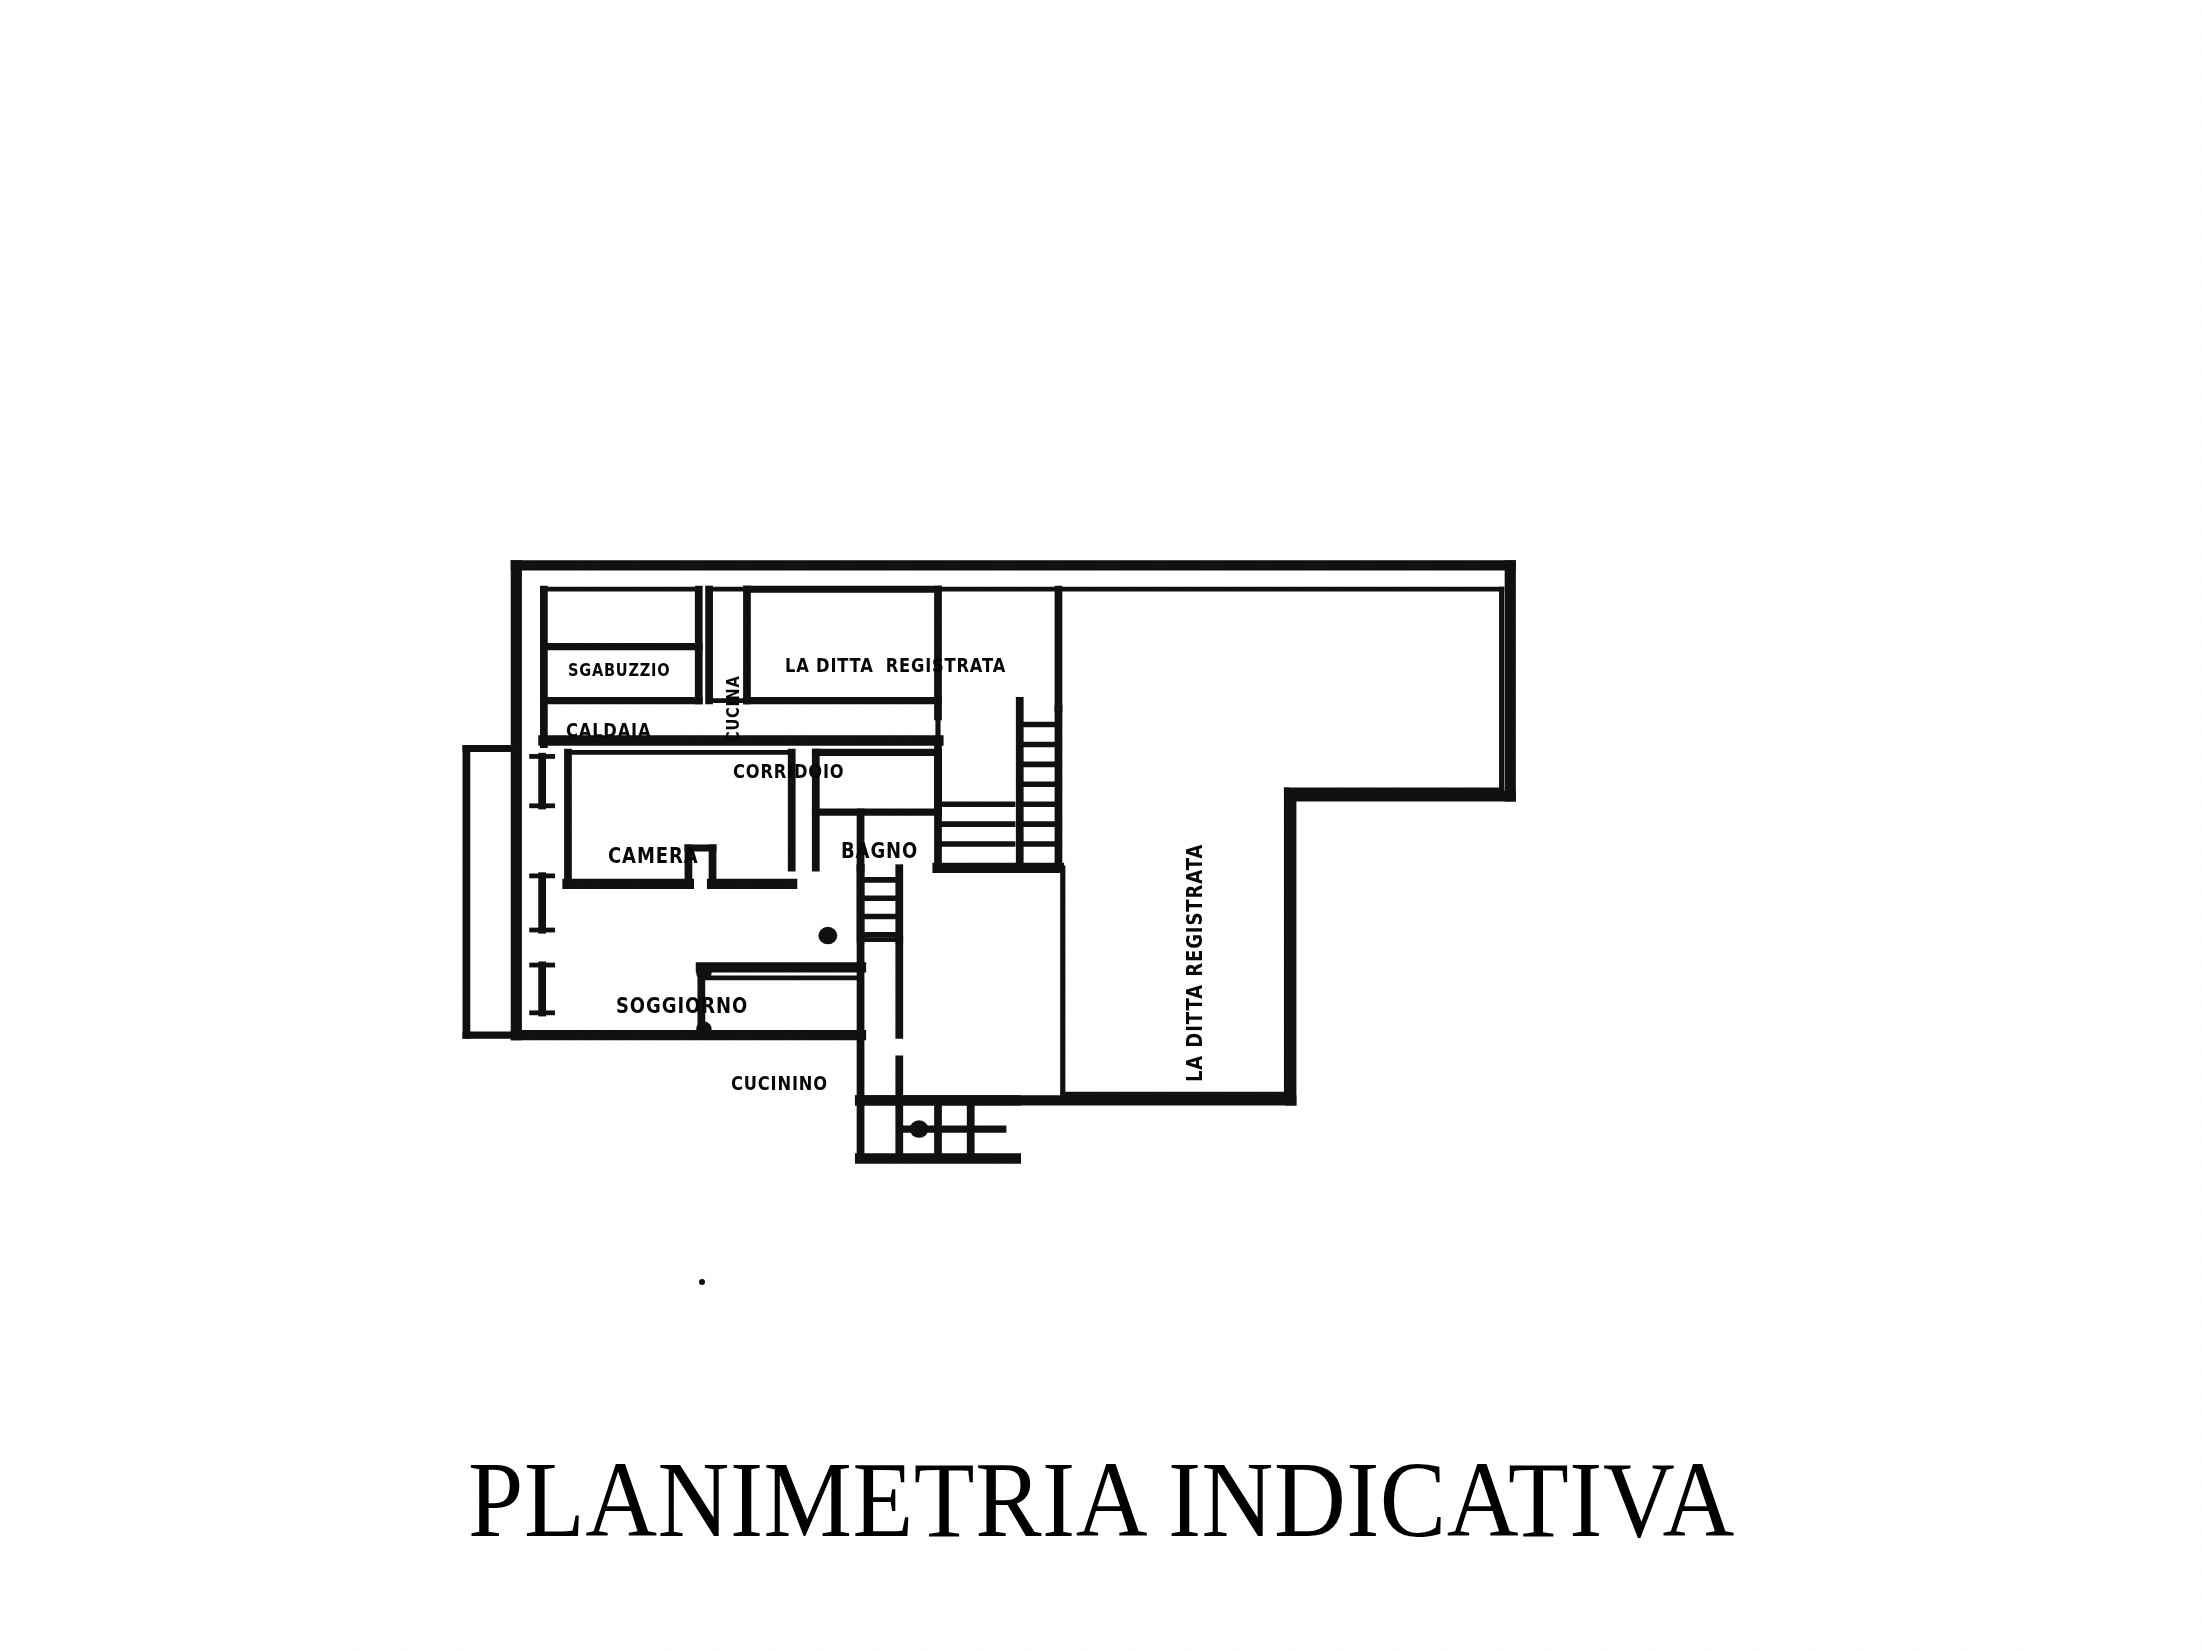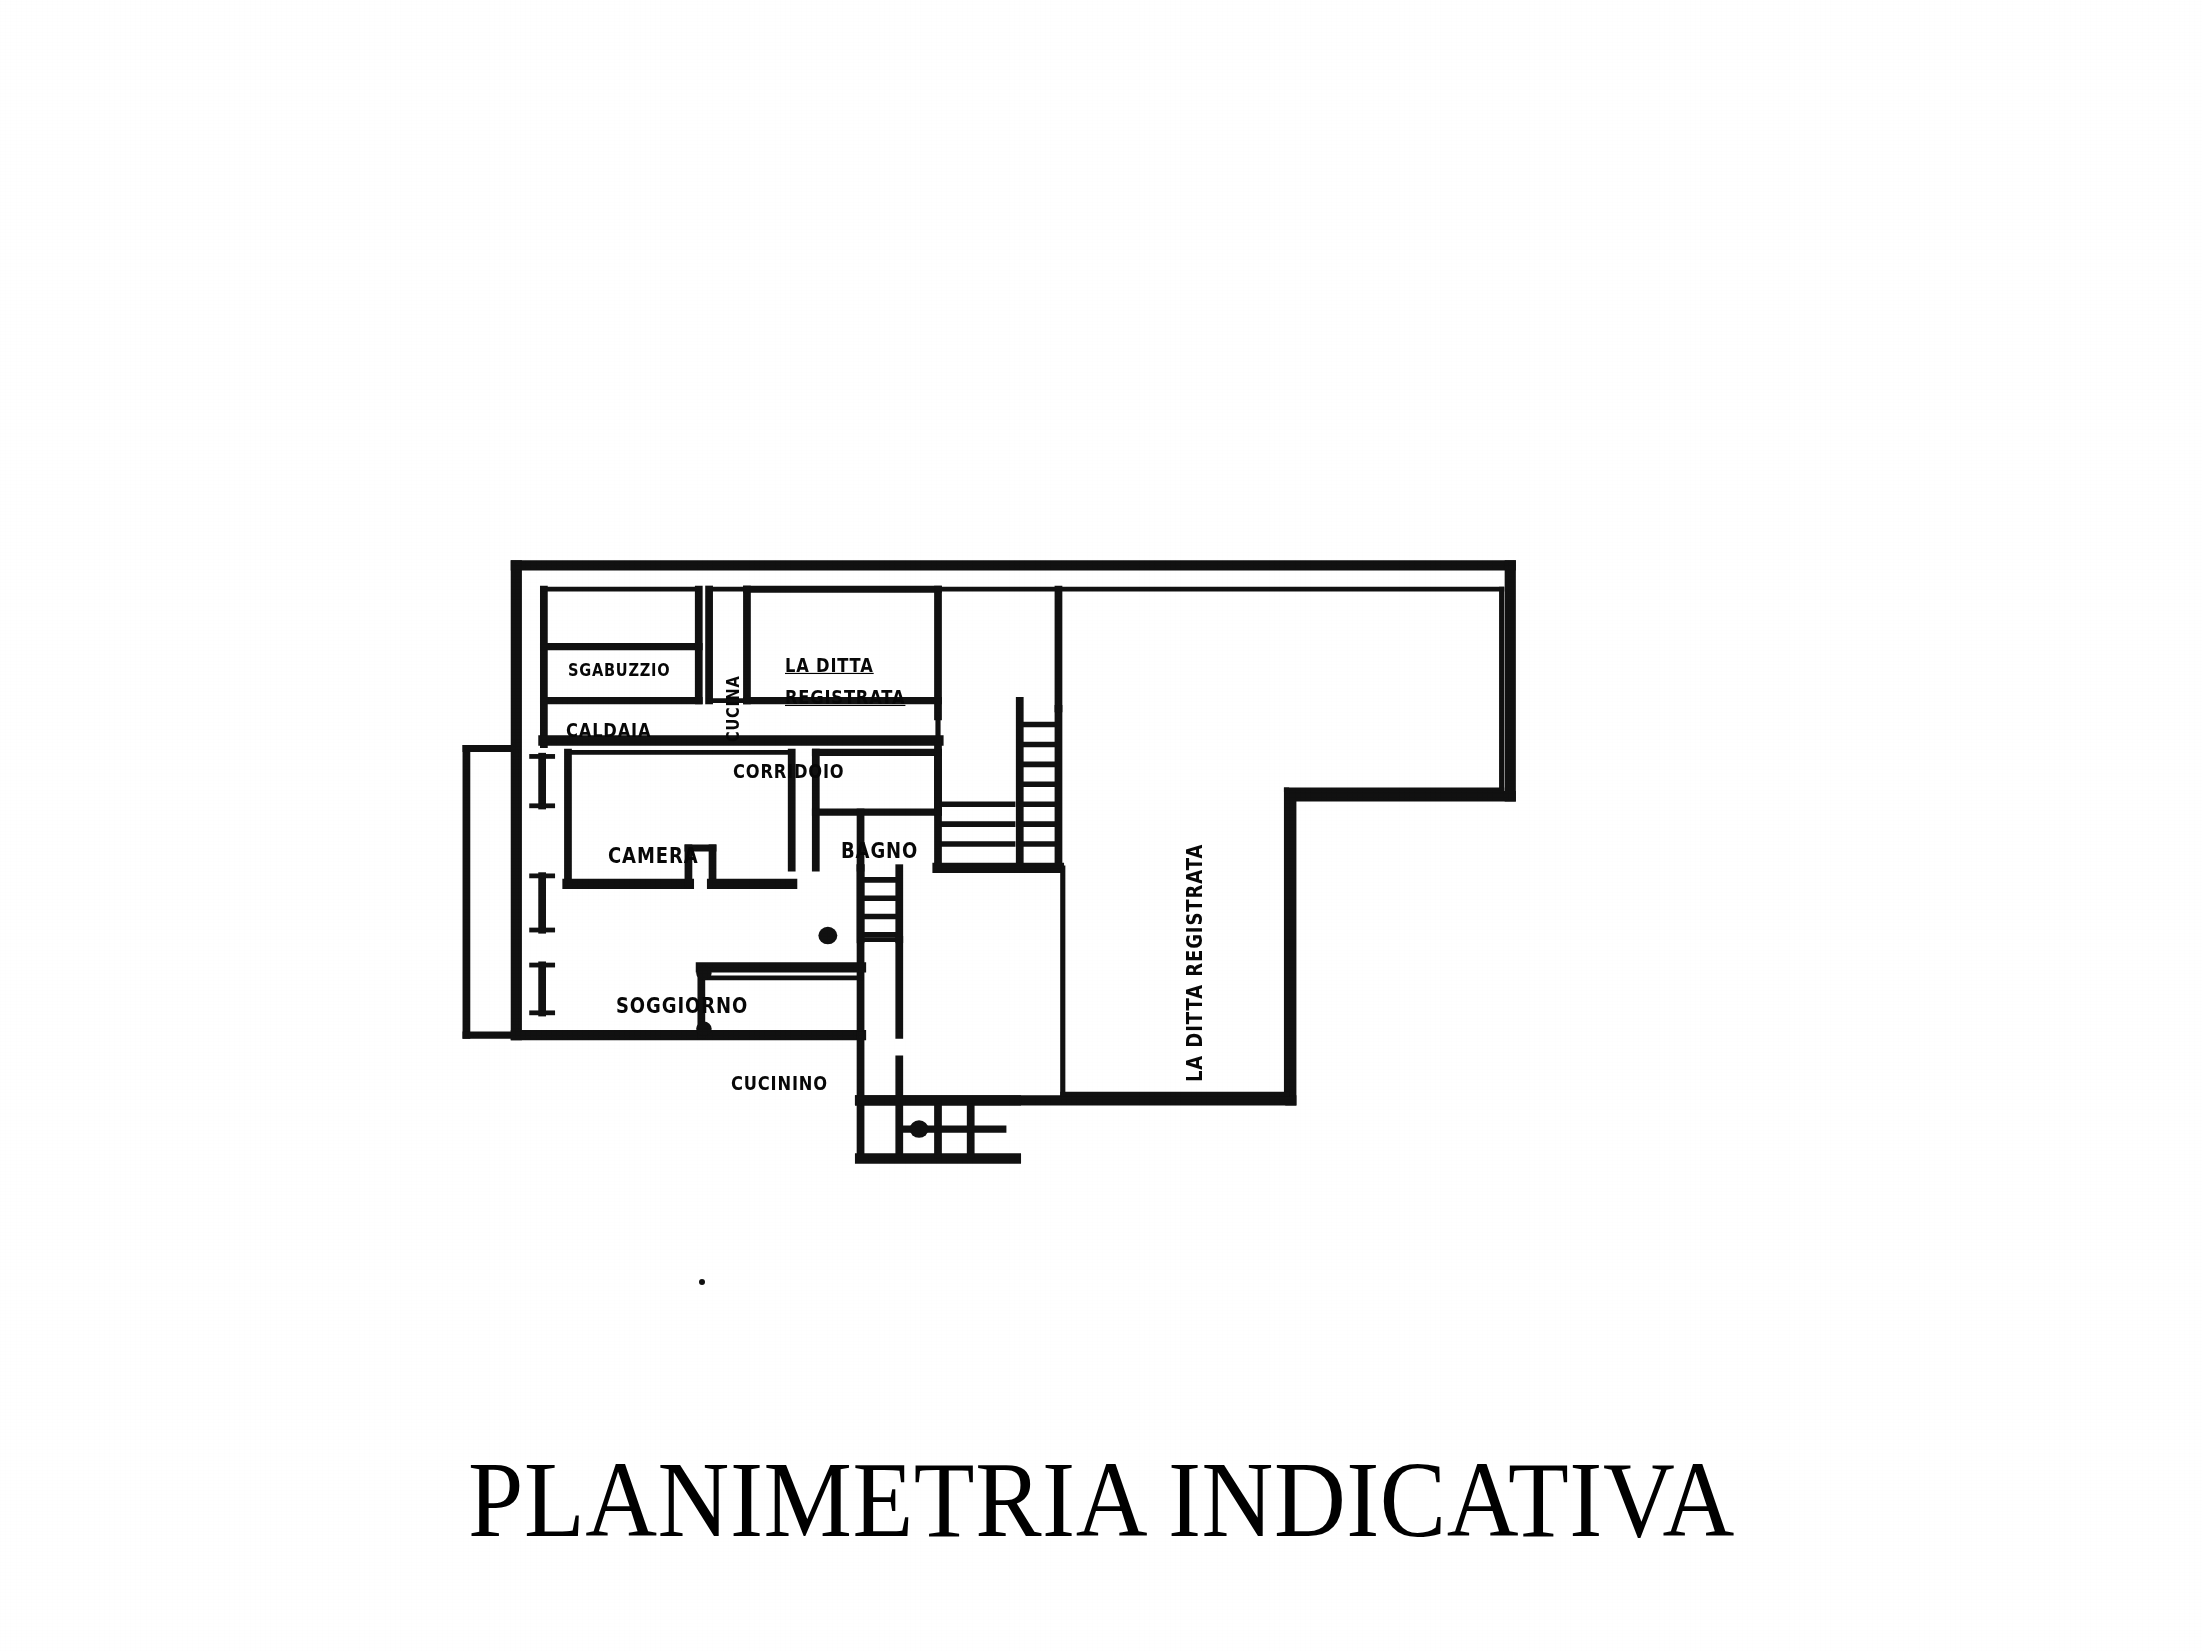--- a/index.html
+++ b/index.html
@@ -90,21 +90,21 @@
     white-space: nowrap;
     letter-spacing: .05em;
     line-height: 1.25;
     -webkit-font-smoothing: none;
   }
   .rl-sm  { font-size: 14.6px; transform: scaleY(1.15); }
   .rl-md  { font-size: 16.3px; transform: scaleY(1.15); }
   .rl-lg  { font-size: 18px; transform: scaleY(1.15); }
   .rot90  { transform: rotate(-90deg) scaleY(1.15); transform-origin: left top; }
 
-  .label-stack { display: flex; flex-direction: column; gap: 12px; text-decoration: underline; }
+  .label-stack { display: flex; flex-direction: row; gap: 12px; }
 
   
   #caption {
     position: absolute;
     left: 0;
     right: 0;
     top: 1439px;
     text-align: center;
     font-family: "Liberation Serif", serif;
     font-weight: 400;

